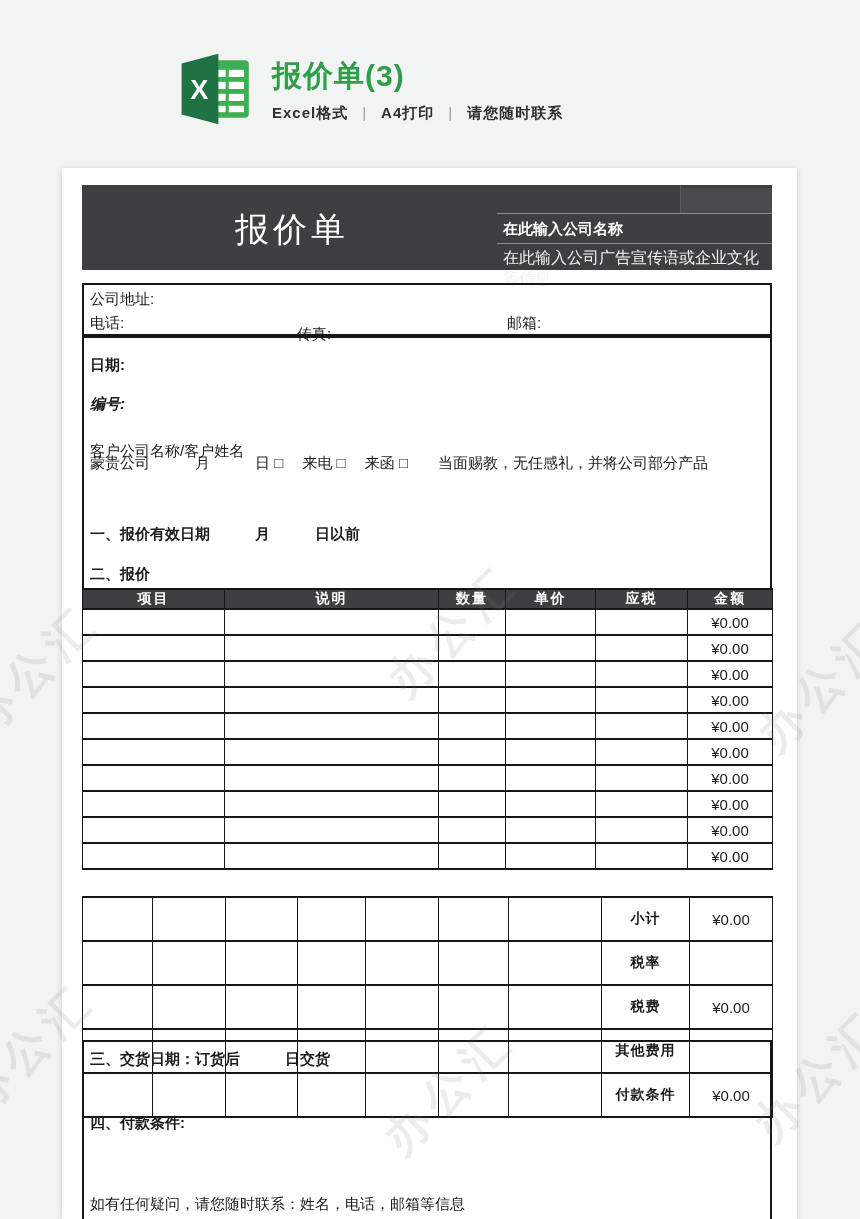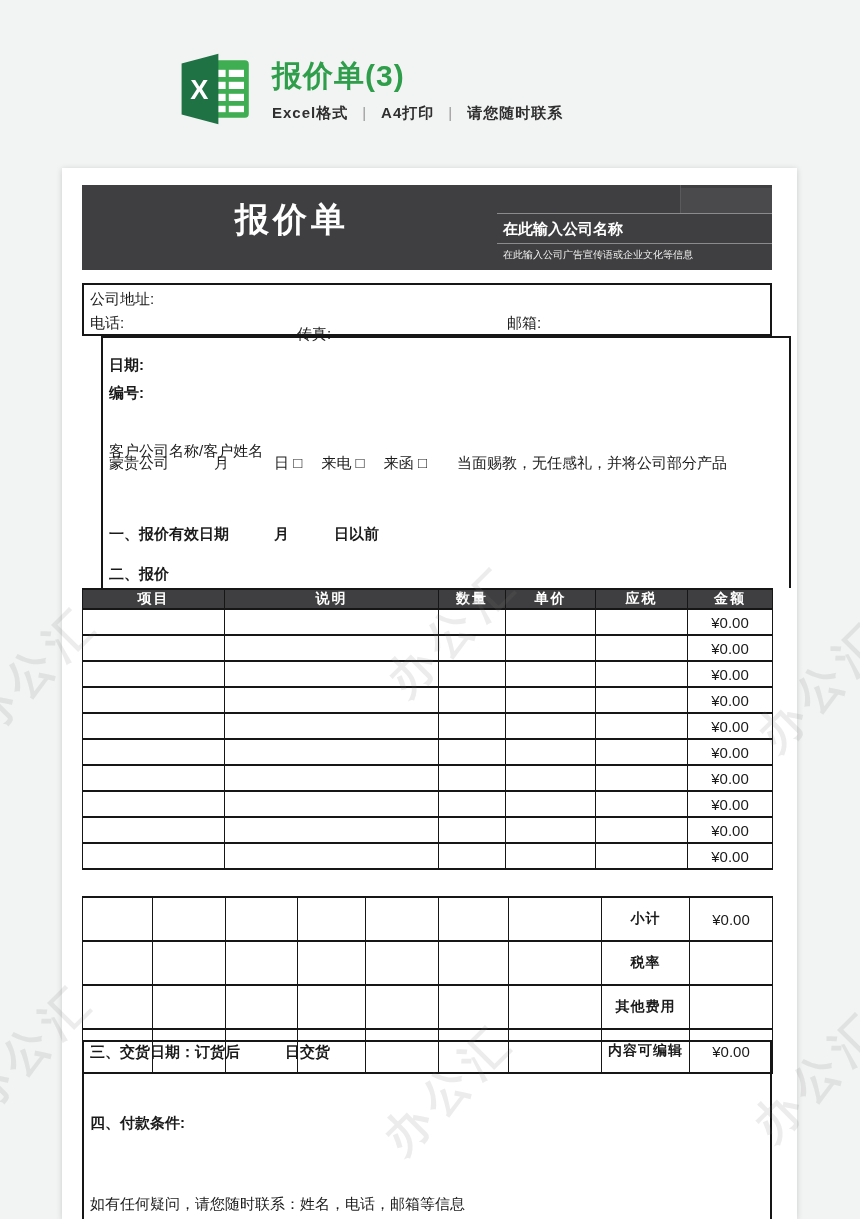--- a/index.html
+++ b/index.html
@@ -27,56 +27,56 @@
   
   .paper {
     position:absolute; left:62px; top:168px; width:735px; height:1051px;
     background:#ffffff; box-shadow:0 1px 6px rgba(0,0,0,0.16);
     overflow:hidden;
   }
 
   
   .banner { position:absolute; left:20px; top:17px; width:690px; height:85px; background:#3f3f41; }
   .banner-title {
-    position:absolute; left:0; top:12px; width:420px; text-align:center;
-    font-size:34px; font-weight:bold; color:#ffffff; letter-spacing:4px;
+    position:absolute; left:0; top:22px; width:420px; text-align:center;
+    font-size:34px; font-weight:normal; color:#ffffff; letter-spacing:4px;
   }
   .banner-cell-top { position:absolute; left:598px; top:3px; width:92px; height:25px; background:#4a4a4d; }
   .banner-vline { position:absolute; left:598px; top:0; width:1px; height:28px; background:#5a5a5c; }
   .banner-hline1 { position:absolute; left:415px; top:28px; width:275px; height:1px; background:#8b8b8d; }
   .banner-hline2 { position:absolute; left:415px; top:58px; width:275px; height:1px; background:#8b8b8d; }
   .banner-company {
     position:absolute; left:421px; top:35px;
     font-size:15px; font-weight:bold; color:#ffffff;
   }
   .banner-slogan {
     position:absolute; left:421px; top:63px;
-    font-size:10px; color:#f2f2f2;
+    font-size:16px; color:#f2f2f2;
   }
 
   
   .contact-box {
     position:absolute; left:20px; top:115px; width:690px; height:53px;
     border:2px solid #161616; font-size:15px;
   }
   .contact-box .line1 { position:absolute; left:6px; top:5px; }
   .contact-box .line2 { position:absolute; left:0; top:29px; width:100%; }
   .contact-box .phone { position:absolute; left:6px; }
   .contact-box .fax   { position:absolute; left:213px;margin-top:11px; }
   .contact-box .email { position:absolute; left:423px; }
 
   
   .info-box {
     position:absolute; left:20px; top:168px; width:690px; height:252px;
-    border:2px solid #161616; border-bottom:none; font-size:15px;margin-left:19px;
+    border:2px solid #161616; border-bottom:none; font-size:15px;
   }
   .info-box span { position:absolute; left:6px; line-height:20px; white-space:nowrap; }
   .bold { font-weight:bold; }
   .t-date     { top:17px; }
-  .t-number   { top:45px; }
+  .t-number   { top:56px;font-style:italic; }
   .t-customer { top:103px; }
   .t-greet1   { top:115px; }
   .t-greet2   { top:142px; }
   .t-sec1     { top:186px; }
   .t-sec2     { top:226px; }
 
   
   table { border-collapse:collapse; table-layout:fixed; position:absolute; left:20px; background:#fff; }
   td,th {
     border:1px solid #161616; border-top-width:2px; border-bottom-width:2px;
@@ -91,21 +91,21 @@
   .summary-table { top:728px; width:690px; }
   .summary-table td { height:44px; font-size:15px; }
   .summary-table .sum-label { font-weight:bold; font-size:14px; letter-spacing:1px; }
 
   
   .bottom-box {
     position:absolute; left:20px; top:872px; width:690px; height:200px;
     border:2px solid #161616; font-size:15px;
   }
   .bottom-box span { position:absolute; left:6px; white-space:nowrap; }
-  .t-sec3 { top:1px;font-family:Liberation Serif, serif; }
+  .t-sec3 { top:8px;font-family:Liberation Serif, serif; }
   .t-sec4 { top:72px; }
   .t-note { top:153px; }
 
   
   .wm {
     position:absolute; font-size:46px; font-weight:bold;
     color:rgba(120,120,120,0.14); letter-spacing:8px; white-space:nowrap;
     transform:rotate(-45deg); transform-origin:center; pointer-events:none;
   }
   .wm1 { left:-48px;  top:640px;  }
@@ -307,32 +307,43 @@
       <td></td>
     </tr>
     <tr>
       <td></td>
           <td></td>
           <td></td>
           <td></td>
           <td></td>
           <td></td>
           <td></td>
+      <td class="sum-label">税费</td>
+      <td>¥0.00</td>
+    </tr>
+    <tr>
+      <td></td>
+          <td></td>
+          <td></td>
+          <td></td>
+          <td></td>
+          <td></td>
+          <td></td>
       <td class="sum-label">其他费用</td>
       <td></td>
     </tr>
     <tr>
       <td></td>
           <td></td>
           <td></td>
           <td></td>
           <td></td>
           <td></td>
           <td></td>
-      <td class="sum-label">内容可编辑</td>
+      <td class="sum-label">付款条件</td>
       <td>¥0.00</td>
     </tr>
   </tbody>
     </table>
 
   <div class="bottom-box">
     <span class="t-sec3 bold">三、交货日期：订货后　　　日交货</span>
     <span class="t-sec4 bold">四、付款条件:</span>
     <span class="t-note">如有任何疑问，请您随时联系：姓名，电话，邮箱等信息</span>
   </div>

